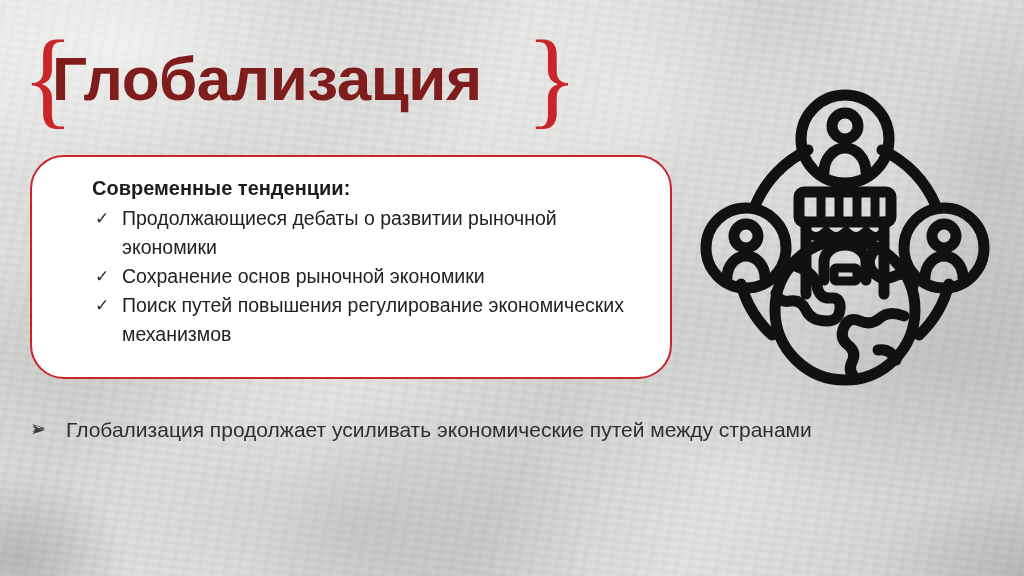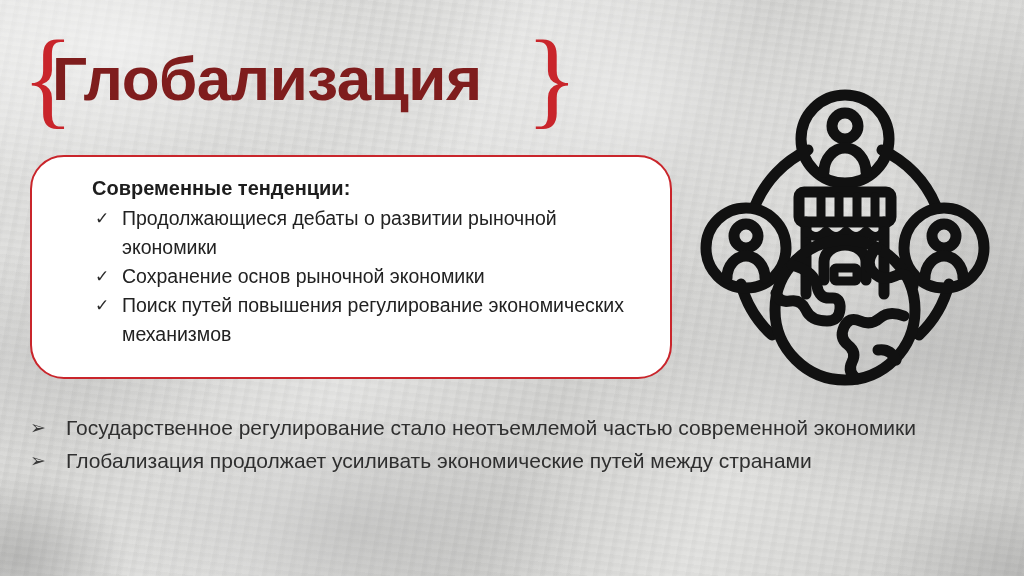--- a/index.html
+++ b/index.html
@@ -213,21 +213,20 @@
           <span class="check-icon">✓</span>
           <span>Поиск путей повышения регулирование экономических механизмов</span>
         </li>
       </ul>
     </div>
   </div>
 
   <ul id="bottom-list">
     <li class="arrow-item">
       <span class="arrow-icon">➢</span>
-      <span>Государственное регулирование стало неотъемлемой частью современной экономики</span>
     </li>
     <li class="arrow-item">
       <span class="arrow-icon">➢</span>
       <span>Глобализация продолжает усиливать экономические путей между странами</span>
     </li>
   </ul>
 
   <div id="globalization-icon">
     <svg viewBox="0 0 290 310" xmlns="http://www.w3.org/2000/svg" fill="none" stroke="#111111" stroke-width="11" stroke-linecap="round" stroke-linejoin="round">
 

